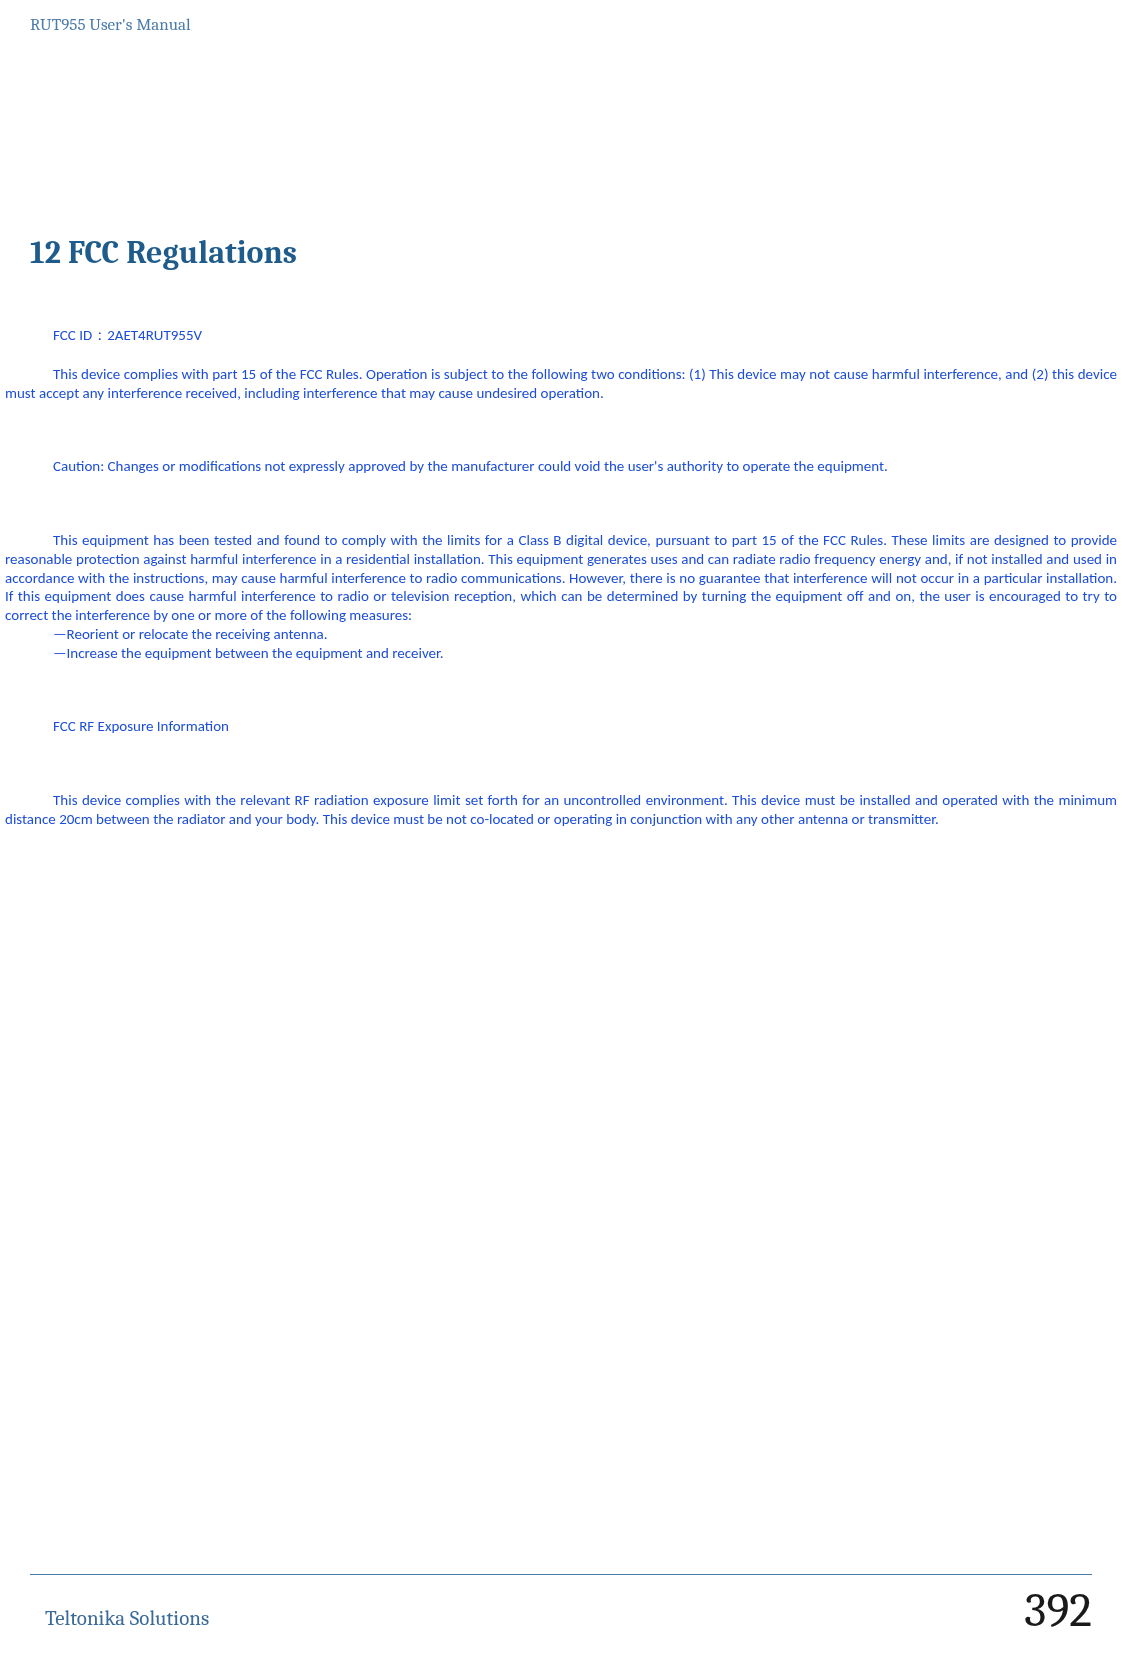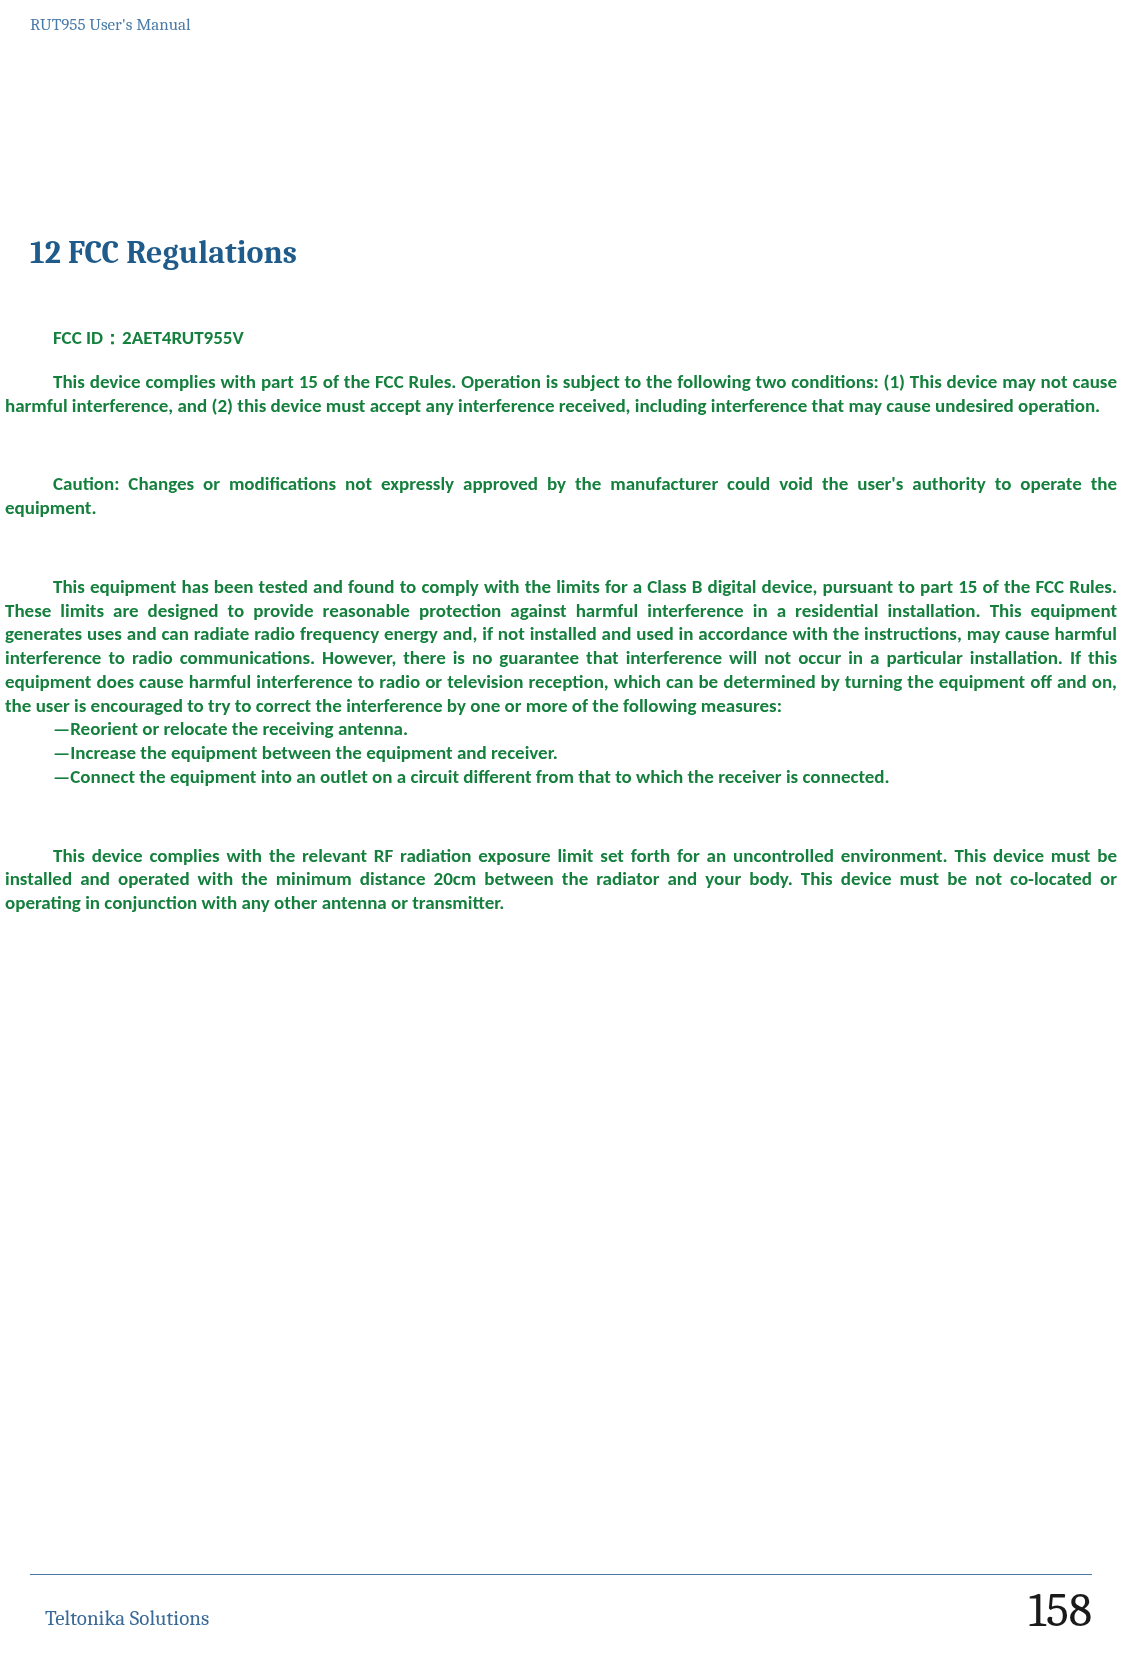--- a/index.html
+++ b/index.html
@@ -22,24 +22,23 @@
     }
     .section-title {
       color: #1f5c8b;
       font-family: Cambria, Georgia, serif;
       font-size: 32px;
       font-weight: bold;
       padding: 200px 30px 0 30px;
     }
     .content {
       padding: 0 5px;
-      font-size: 19px;
-      color: #15803d;
+      font-size: 15px;
+      color: #1d4ed8;
       line-height: 1.25;
-      font-weight: bold;
     }
     .para {
       margin-top: 20px;
       text-align: justify;
     }
     .para-indented {
       text-indent: 48px;
     }
     .para-block {
       padding-left: 48px;
@@ -93,23 +92,23 @@
   <span>FCC Regulations</span>
 </div>
 
 <div class="content">
   <p class="first-para">FCC ID：2AET4RUT955V</p>
   <p class="para para-indented">This device complies with part 15 of the FCC Rules. Operation is subject to the following two conditions: (1) This device may not cause harmful interference, and (2) this device must accept any interference received, including interference that may cause undesired operation.</p>
   <p class="para para-indented gap-large">Caution: Changes or modifications not expressly approved by the manufacturer could void the user's authority to operate the equipment.</p>
   <p class="para para-indented gap-large">This equipment has been tested and found to comply with the limits for a Class B digital device, pursuant to part 15 of the FCC Rules. These limits are designed to provide reasonable protection against harmful interference in a residential installation. This equipment generates uses and can radiate radio frequency energy and, if not installed and used in accordance with the instructions, may cause harmful interference to radio communications. However, there is no guarantee that interference will not occur in a particular installation. If this equipment does cause harmful interference to radio or television reception, which can be determined by turning the equipment off and on, the user is encouraged to try to correct the interference by one or more of the following measures:</p>
   <p class="para-block">—Reorient or relocate the receiving antenna.</p>
   <p class="para-block">—Increase the equipment between the equipment and receiver.</p>
-  <p class="para-block">—Connect the equipment into an outlet on a circuit different from that to which the receiver is connected.</p>
+  <p class="para-block gap-large">FCC RF Exposure Information</p>
   <p class="para para-indented gap-large">This device complies with the relevant RF radiation exposure limit set forth for an uncontrolled environment. This device must be installed and operated with the minimum distance 20cm between the radiator and your body. This device must be not co-located or operating in conjunction with any other antenna or transmitter.</p>
 </div>
 
 <div class="footer">
   <div class="footer-line"></div>
   <div class="footer-content">
     <span class="footer-left">Teltonika Solutions</span>
-    <span class="footer-right">158</span>
+    <span class="footer-right">392</span>
   </div>
 </div>
 
 </body></html>

